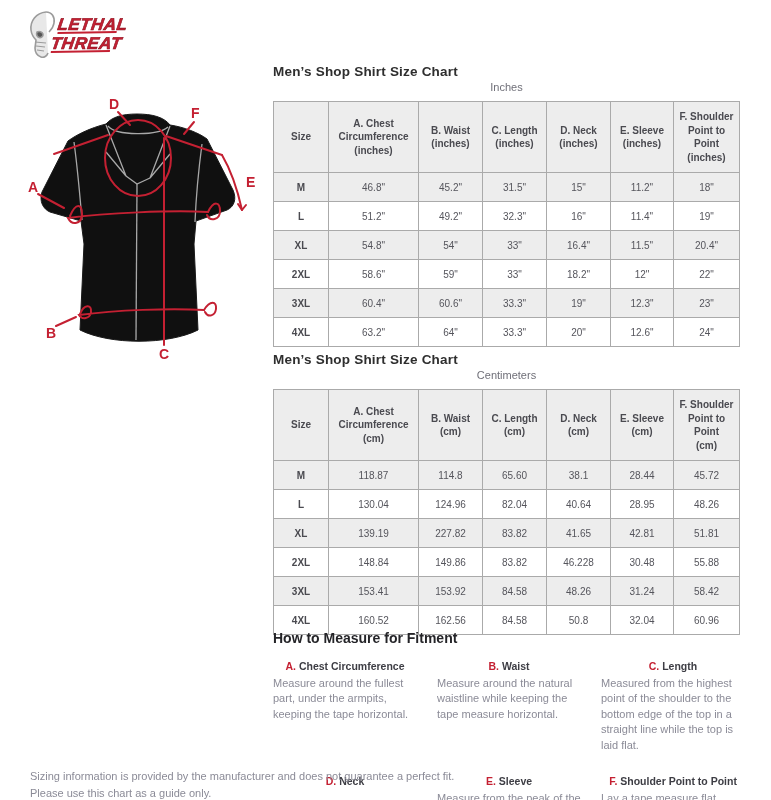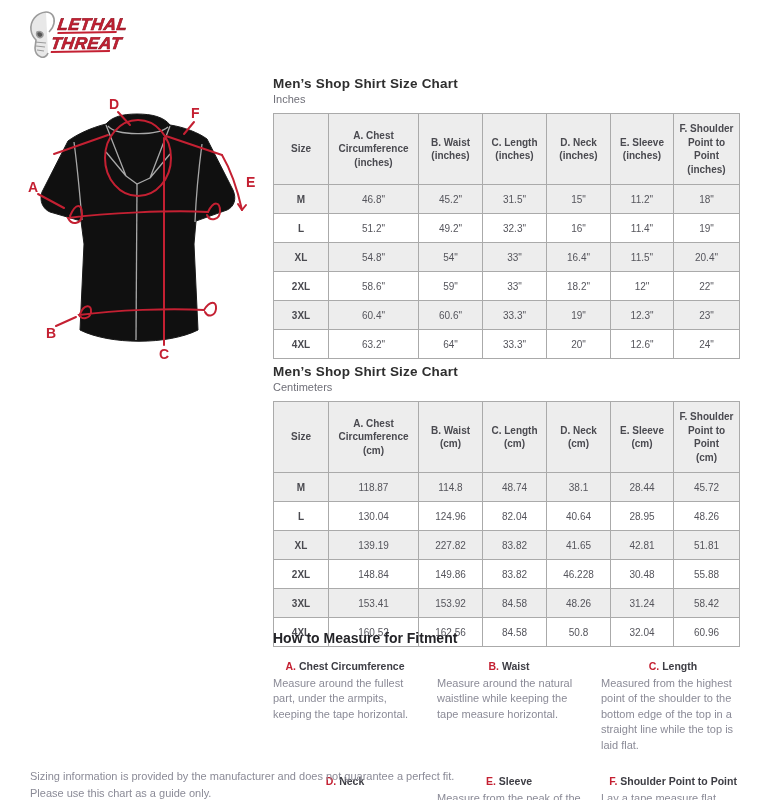--- a/index.html
+++ b/index.html
@@ -11,22 +11,22 @@
 
   
   .logo { position:absolute; left:24px; top:8px; width:120px; height:56px; }
 
   
   .diagram { position:absolute; left:18px; top:92px; width:240px; height:270px; }
   .diagram text { font-family:"Liberation Sans", sans-serif; font-weight:bold; font-size:14px; fill:#c42032; }
 
   
   .content { position:absolute; left:273px; top:0; width:472px; }
-  .chart-title { font-size:13.5px; font-weight:bold; color:#2e2e2e; letter-spacing:.2px;margin-top:12px; }
-  .chart-subtitle { font-size:11px; color:#6f6f78; margin-top:2px; }
+  .chart-title { font-size:13.5px; font-weight:bold; color:#2e2e2e; letter-spacing:.2px; }
+  .chart-subtitle { font-size:11px; color:#6f6f78; margin-top:2px;text-align:center; }
   .chart-block-1 { position:absolute; top:64px; left:0; }
   .chart-block-2 { position:absolute; top:352px; left:0; }
 
   table.size-table { border-collapse:collapse; width:466px; margin-top:8px; table-layout:fixed; }
   table.size-table th, table.size-table td {
     border:1px solid #aaaaaa; text-align:center; vertical-align:middle;
     font-size:10px; color:#55555c;
   }
   table.size-table thead th {
     background:#ededed; font-weight:bold; color:#4a4a50;
@@ -243,21 +243,21 @@
             <th>F. Shoulder
 Point to Point
 (cm)</th>
           </tr>
         </thead>
       <tbody>
           <tr>
             <th>M</th>
             <td>118.87</td>
             <td>114.8</td>
-            <td>48.74</td>
+            <td>65.60</td>
             <td>38.1</td>
             <td>28.44</td>
             <td>45.72</td>
           </tr>
           <tr>
             <th>L</th>
             <td>130.04</td>
             <td>124.96</td>
             <td>82.04</td>
             <td>40.64</td>

